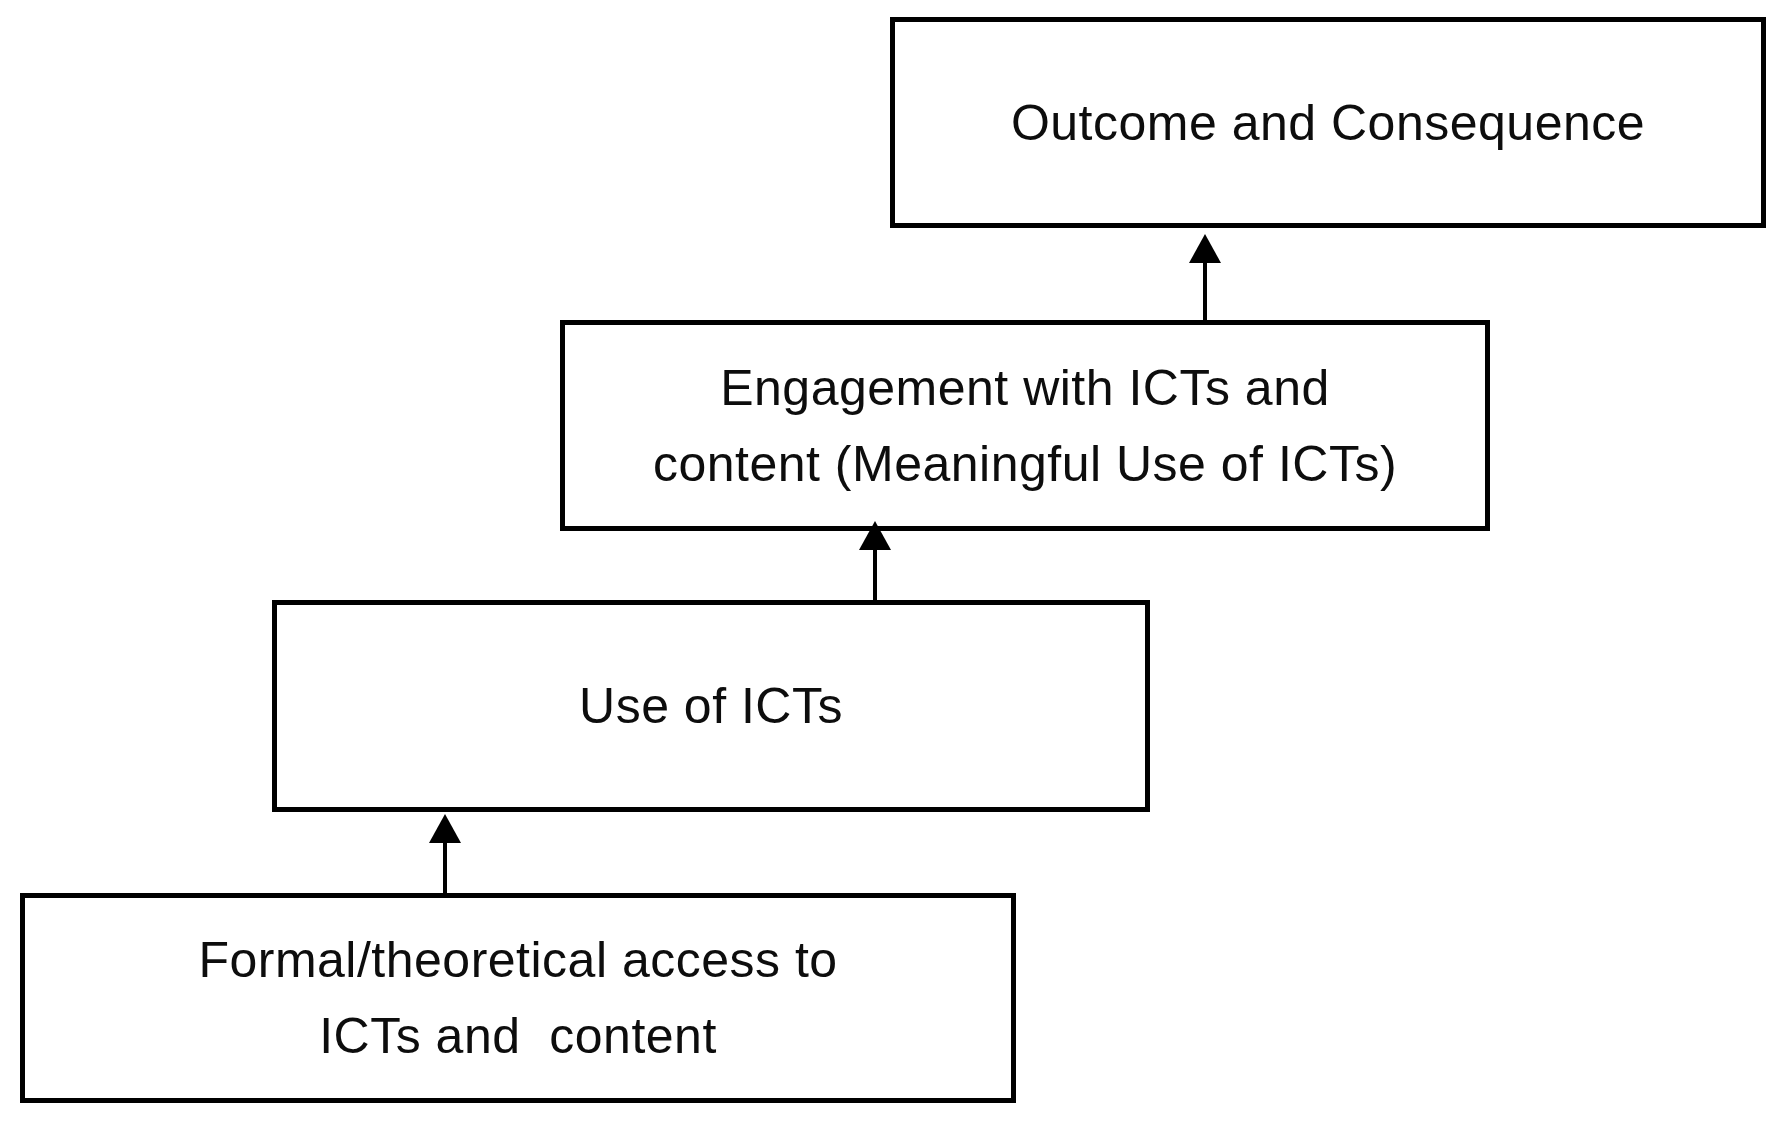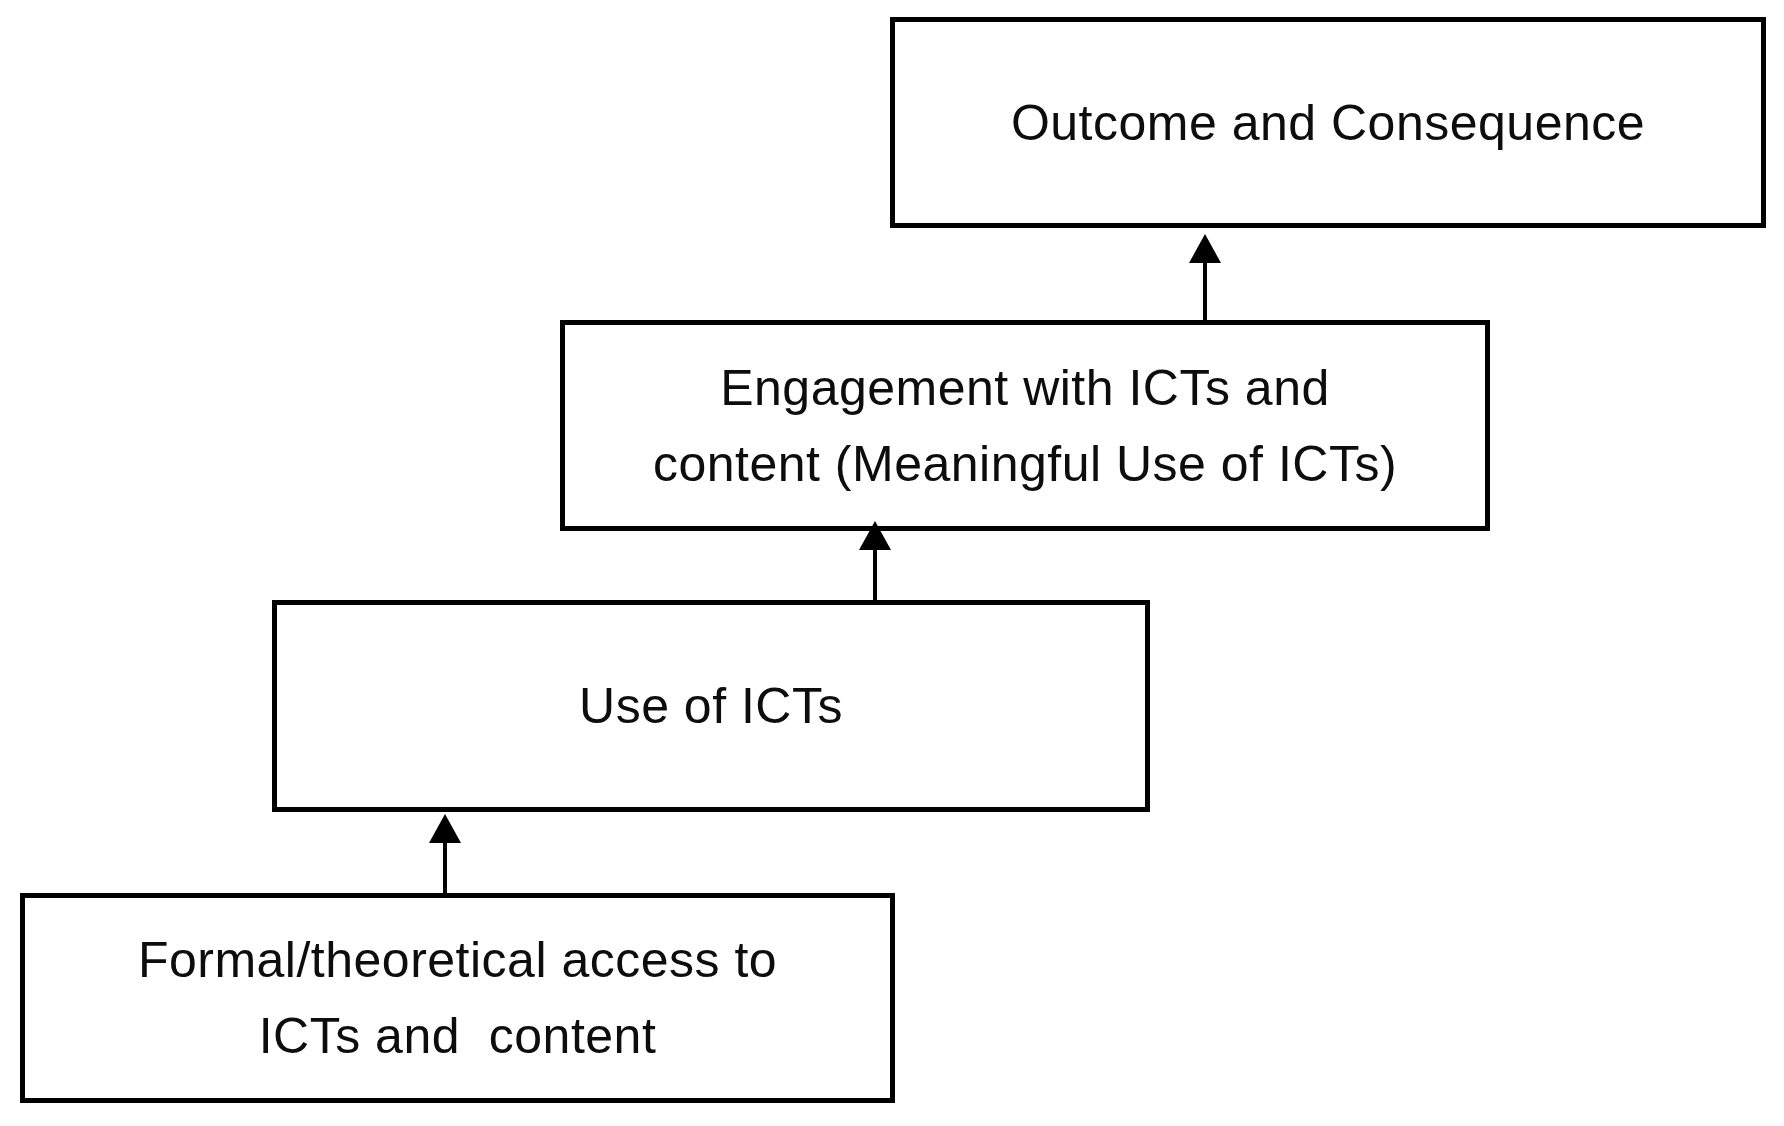--- a/index.html
+++ b/index.html
@@ -63,21 +63,21 @@
 
   <div class="box" style="left:560px; top:308px; width:930px; height:211px;margin-top:12px;">
     <span class="box-label">Engagement with ICTs and
 content (Meaningful Use of ICTs)</span>
   </div>
 
   <div class="box" style="left:272px; top:600px; width:878px; height:212px;">
     <span class="box-label">Use of ICTs</span>
   </div>
 
-  <div class="box" style="left:20px; top:893px; width:875px; height:210px;">
+  <div class="box" style="left:20px; top:893px; width:996px; height:210px;">
     <span class="box-label">Formal/theoretical access to
 ICTs and  content</span>
   </div>
 
   <div class="arrow" style="left:1189px; top:234px; width:32px; height:89px;">
     <div class="arrow-head"></div>
     <div class="arrow-line"></div>
   </div>
 
   <div class="arrow" style="left:859px; top:521px; width:32px; height:79px;">

